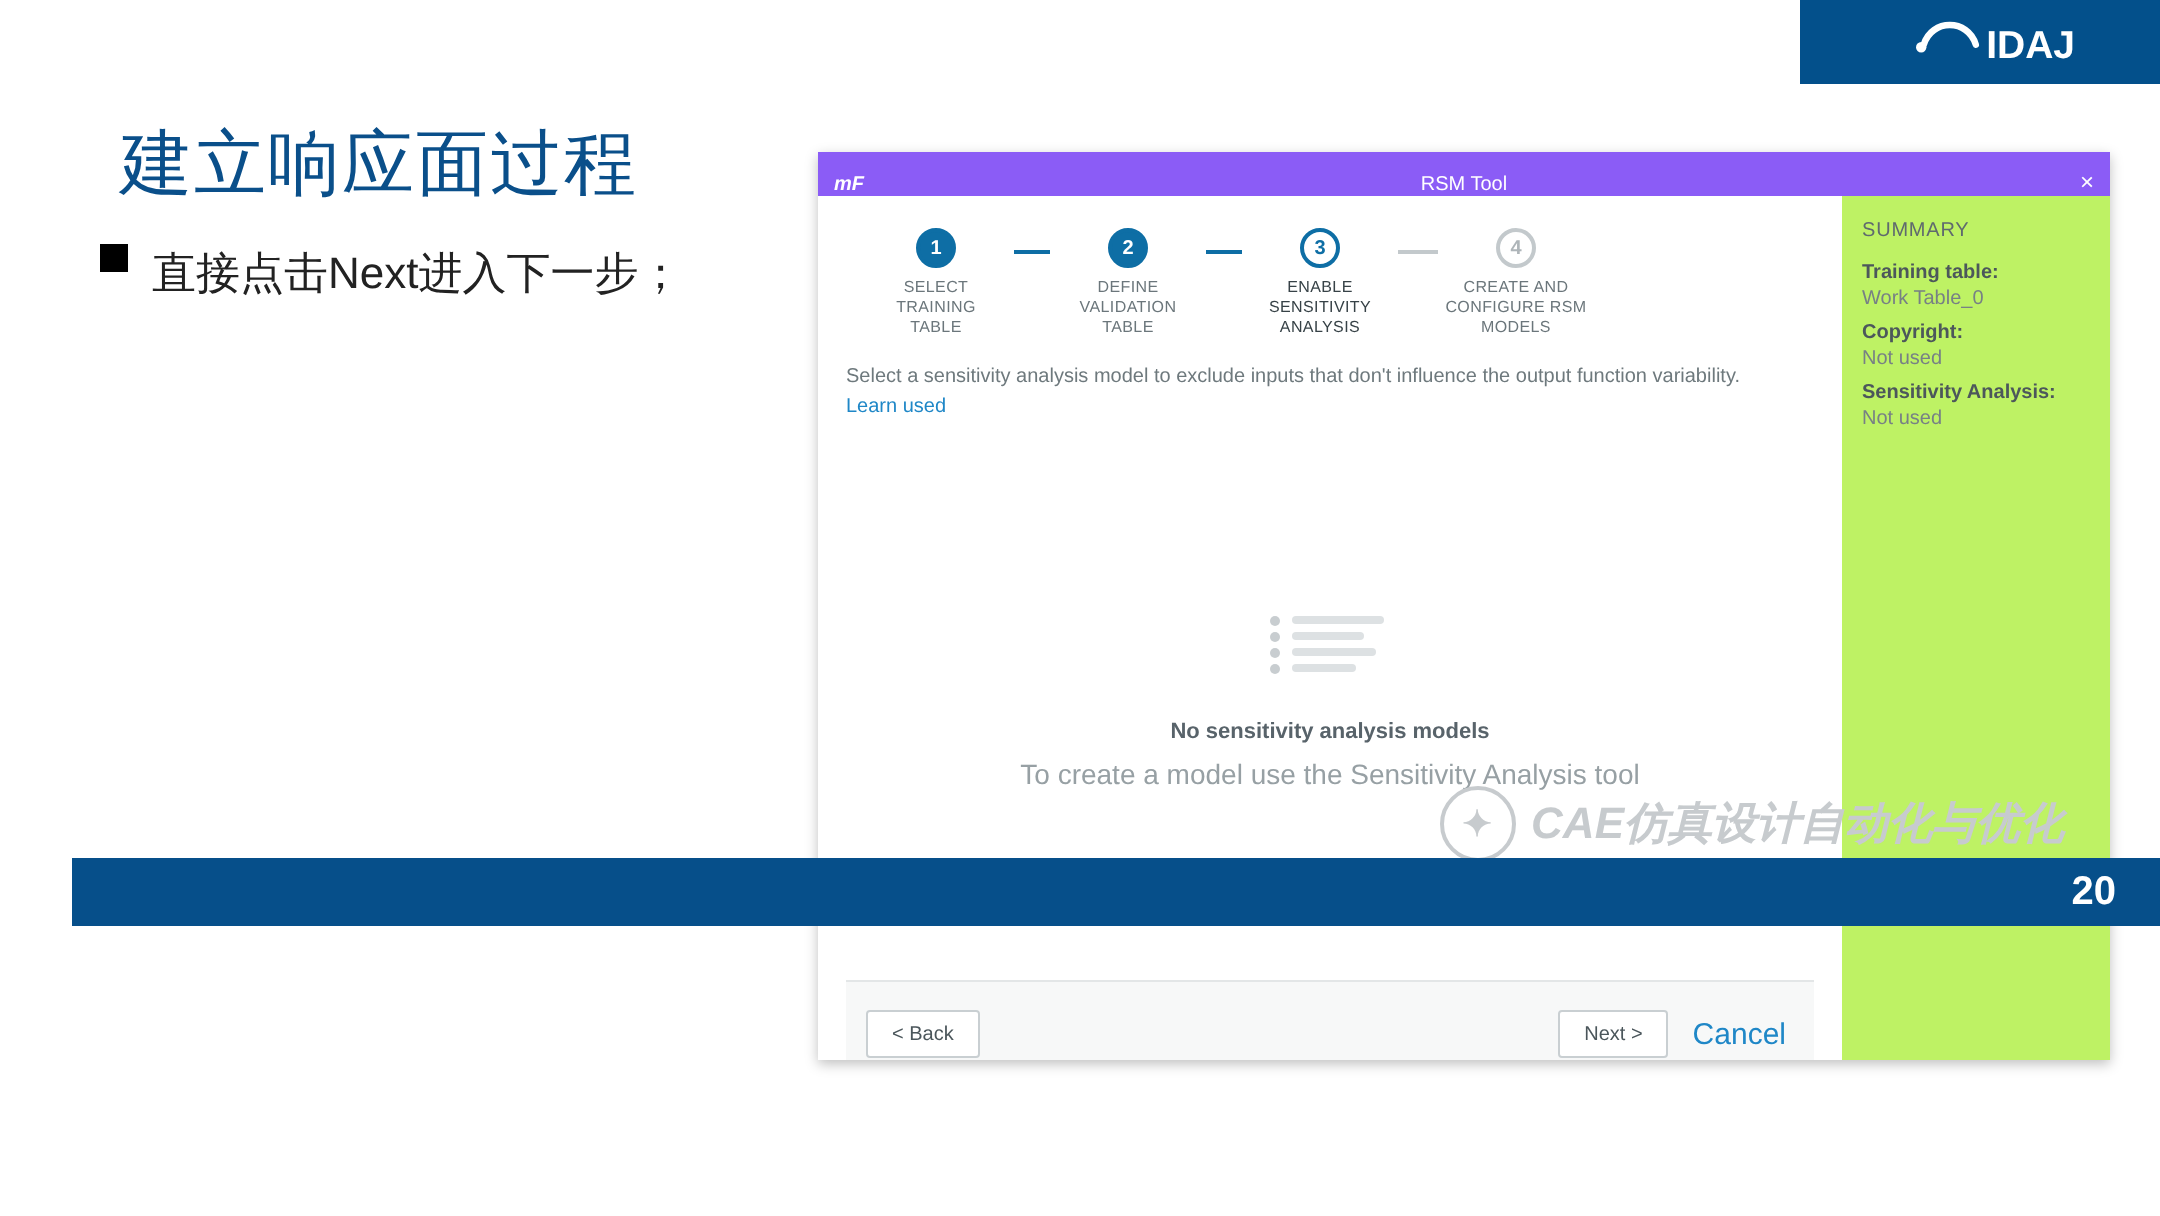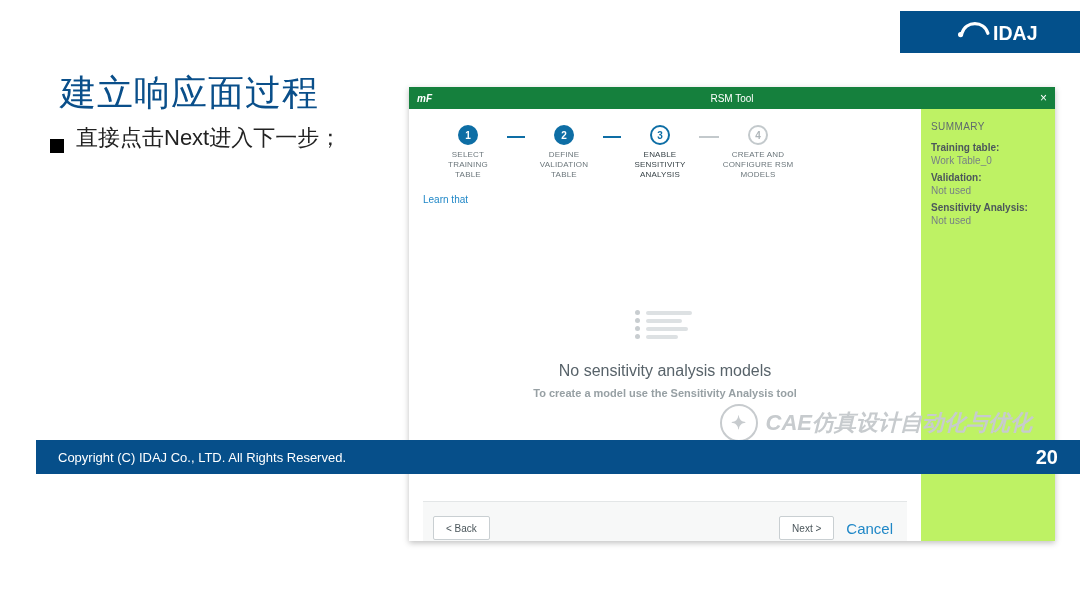--- a/index.html
+++ b/index.html
@@ -1,32 +1,32 @@
 <!DOCTYPE html>
 <html><head>
 <meta charset="utf-8">
 <style>
   * { box-sizing: border-box; margin: 0; padding: 0; }
   html, body { width: 1080px; height: 608px; font-family: "Microsoft YaHei", Arial, sans-serif; background: #fff; overflow: hidden; }
-  .slide { position: relative; width: 1080px; height: 467px; margin-top: 11px; }
+  .slide { position: relative; width: 1080px; height: 467px; }
 
   
   .brand { position: absolute; top: 0; right: 0; width: 180px; height: 42px; background: #03508b; display: flex; align-items: center; justify-content: flex-end; padding-right: 18px; }
   .brand svg { height: 26px; }
 
   
   .title { position: absolute; top: 58px; left: 60px; font-size: 36px; color: #0a4f8a; font-weight: 400; letter-spacing: 1px; }
 
   
-  .bullet { position: absolute; top: 112px; left: 50px; display: flex; align-items: flex-end; font-size: 22px; color: #222; }
+  .bullet { position: absolute; top: 122px; left: 50px; display: flex; align-items: flex-start; font-size: 22px; color: #222; }
   .bullet-square { width: 14px; height: 14px; background: #000; margin-right: 12px; flex: none; }
 
   
   .app { position: absolute; top: 76px; left: 409px; width: 646px; height: 454px; box-shadow: 0 2px 6px rgba(0,0,0,.25); background: #fff; display: flex; flex-direction: column; font-family: Arial, sans-serif; }
-  .app-titlebar { height: 22px; background: #15803d; color: #fff; display: flex; align-items: center; position: relative; font-size: 10px; }
+  .app-titlebar { height: 22px; background: #8b5cf6; color: #fff; display: flex; align-items: flex-end; position: relative; font-size: 10px; }
   .app-mf { position: absolute; left: 8px; font-style: italic; font-weight: bold; font-size: 10px; }
   .app-title { margin: 0 auto; }
   .app-close { position: absolute; right: 8px; font-size: 12px; cursor: pointer; }
   .app-body { flex: 1; display: flex; min-height: 0; }
   .app-main { flex: 1; padding: 10px 14px 0 14px; display: flex; flex-direction: column; }
   .app-side { width: 134px; background: #bef264; padding: 12px 10px; font-size: 10px; color: #5a6468; }
   .side-h { font-size: 10px; color: #5f6a6e; letter-spacing: .4px; margin-bottom: 10px; }
   .side-k { color: #4c575b; font-weight: 600; margin-top: 6px; }
   .side-v { color: #778085; margin-top: 2px; margin-bottom: 4px; }
 
@@ -44,22 +44,22 @@
   .step-connector.long { width: 20px; }
 
   .instr { font-size: 10px; color: #6e797d; margin-top: 4px; }
   .learn { font-size: 10px; color: #1f87c7; margin-top: 4px; cursor: pointer; }
 
   .empty { flex: 1; display: flex; flex-direction: column; align-items: center; justify-content: center; gap: 4px; }
   .empty-icon { width: 60px; margin-bottom: 10px; }
   .empty-row { display: flex; align-items: center; gap: 6px; margin: 3px 0; }
   .empty-dot { width: 5px; height: 5px; border-radius: 50%; background: #c8cdd0; }
   .empty-bar { height: 4px; background: #dde1e3; border-radius: 2px; }
-  .empty h4 { font-size: 16px; color: #58636a; font-weight: 400; margin-top: 6px; }
-  .empty p { font-size: 11px; color: #97a0a4; margin-top: 3px; font-weight: bold; }
+  .empty h4 { font-size: 11px; color: #58636a; font-weight: 700; margin-top: 6px; }
+  .empty p { font-size: 14px; color: #97a0a4; margin-top: 3px; }
 
   .footerbar { height: 40px; background: #f7f8f8; border-top: 1px solid #e3e6e7; display: flex; align-items: center; padding: 13px 10px 0 10px; gap: 8px; }
   .btn { height: 24px; padding: 0 12px; font-size: 10px; color: #4b565b; background: #fff; border: 1px solid #c9cfd2; border-radius: 2px; display: flex; align-items: center; cursor: pointer; }
   .spacer { flex: 1; }
   .link { font-size: 15px; color: #1f87c7; cursor: pointer; padding: 0 4px; }
 
   
   .slide-footer { position: absolute; bottom: 4px; left: 36px; right: 0; height: 34px; background: #064f8a; color: #fff; display: flex; align-items: center; padding: 0 22px; font-size: 13px; }
   .pagenum { margin-left: auto; font-size: 20px; font-weight: bold; }
 
@@ -121,21 +121,22 @@
           </div>
           <div class="step-connector future long"></div>
           <div class="step future">
             <div class="step-circle">4</div>
             <div class="step-label" style="white-space:pre-line">CREATE AND
 CONFIGURE RSM
 MODELS</div>
           </div>
         </div>
 
-        <div class="learn">Learn that</div>
+        <div class="instr">Select a sensitivity analysis model to exclude inputs that don't influence the output function variability.</div>
+        <div class="learn">Learn used</div>
 
         <div class="empty">
           <div class="empty-icon">
             <div class="empty-row">
                 <span class="empty-dot"></span>
                 <span class="empty-bar" style="width:46px"></span>
               </div>
             <div class="empty-row">
                 <span class="empty-dot"></span>
                 <span class="empty-bar" style="width:36px"></span>
@@ -158,30 +159,29 @@
           <div class="spacer"></div>
           <div class="btn">Next  &gt;</div>
           <div class="link">Cancel</div>
         </div>
       </div>
 
       <div class="app-side">
         <div class="side-h">SUMMARY</div>
         <div class="side-k">Training table:</div>
         <div class="side-v">Work Table_0</div>
-        <div class="side-k">Validation:</div>
+        <div class="side-k">Copyright:</div>
         <div class="side-v">Not used</div>
         <div class="side-k">Sensitivity Analysis:</div>
         <div class="side-v">Not used</div>
       </div>
     </div>
   </div>
 
   <div class="wm">
     <span class="wm-icon">✦</span>
     <span>CAE仿真设计自动化与优化</span>
   </div>
 
   <div class="slide-footer">
-    <span>Copyright (C)  IDAJ Co., LTD. All Rights Reserved.</span>
     <span class="pagenum">20</span>
   </div>
 </div>
 
 </body></html>

